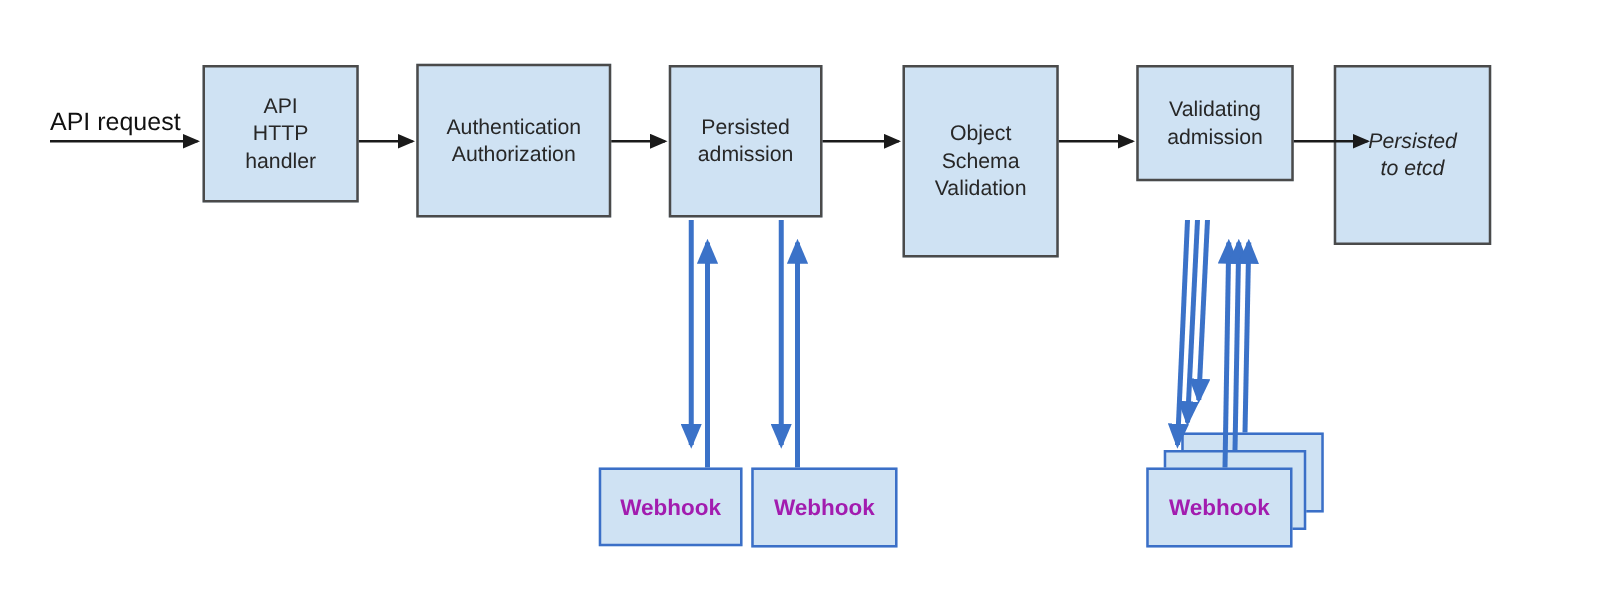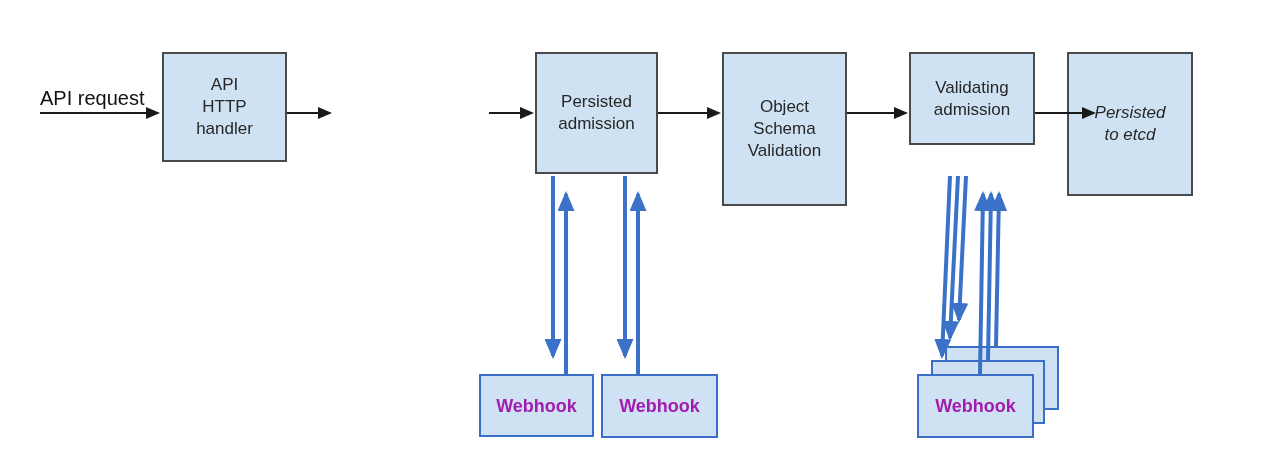--- a/index.html
+++ b/index.html
@@ -70,20 +70,24 @@
 <div id="canvas">
 
   <div class="request-label">API request</div>
 
   <div class="node" style="left:162px; top:52px; width:125px; height:110px;">
     <div class="node-label">API
 HTTP
 handler</div>
   </div>
 
+  <div class="node" style="left:333px; top:51px; width:156px; height:123px;">
+    <div class="node-label">Authentication
+Authorization</div>
+  </div>
 
   <div class="node" style="left:535px; top:52px; width:123px; height:122px;">
     <div class="node-label">Persisted
 admission</div>
   </div>
 
   <div class="node" style="left:722px; top:52px; width:125px; height:154px;">
     <div class="node-label">Object
 Schema
 Validation</div>

